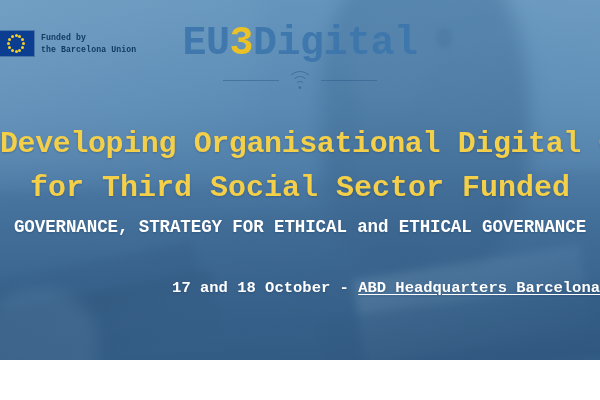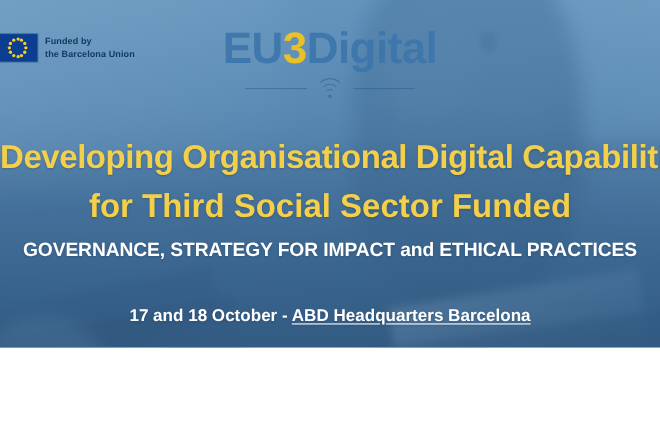--- a/index.html
+++ b/index.html
@@ -7,23 +7,24 @@
     padding: 0;
     background: #ffffff;
   }
   body {
     font-family: "Liberation Sans", sans-serif;
   }
 
   .poster {
     position: relative;
     width: 600px;
-    height: 316px;
+    height: 360px;
     overflow: hidden;
     background: #5b8cb8;
+    font-family: Liberation Mono, monospace;
   }
 
   
   .photo {
     position: absolute;
     inset: 0;
     overflow: hidden;
   }
   .photo .sky {
     position: absolute;
@@ -312,21 +313,21 @@
     letter-spacing: -0.1px;
     white-space: nowrap;
     text-shadow: 0 1px 2px rgba(22,50,80,.30);
   }
   .subtitle .lc { text-transform: none; margin-top: 35px; }
 
   .dateline {
     position: absolute;
     left: 0; right: 0;
     top: 279px;
-    text-align: center;
+    text-align: right;
     color: #ffffff;
     font-weight: bold;
     font-size: 15.5px;
     white-space: nowrap;
     text-shadow: 0 1px 2px rgba(22,50,80,.30);
   }
   .dateline .venue {
     text-decoration: underline;
     text-underline-offset: 2px;
   }
@@ -392,18 +393,18 @@
         </div>
         <div class="logo-rule"></div>
       </div>
     </div>
 
     <div class="headline">
       <div class="h-line l1">Developing Organisational Digital Capabilities</div>
       <div class="h-line l2">for Third Social Sector Funded</div>
     </div>
 
-    <div class="subtitle"><span>GOVERNANCE, STRATEGY FOR IMPACT </span><span class="lc">and</span><span> ETHICAL PRACTICES</span></div>
+    <div class="subtitle"><span>GOVERNANCE, STRATEGY FOR ETHICAL </span><span class="lc">and</span><span> ETHICAL GOVERNANCE</span></div>
 
     <div class="dateline"><span>17 and 18 October</span><span> - </span><span class="venue">ABD Headquarters Barcelona</span></div>
 
   </div>
 </div>
 
 </body></html>

